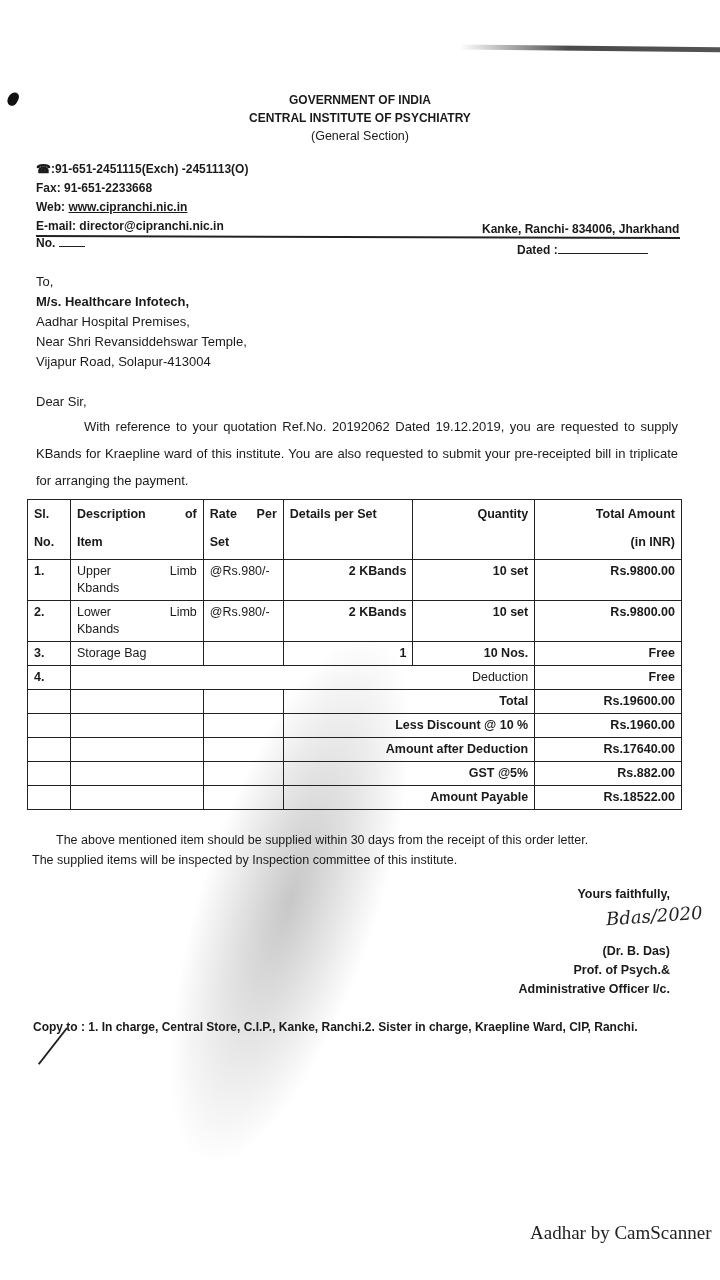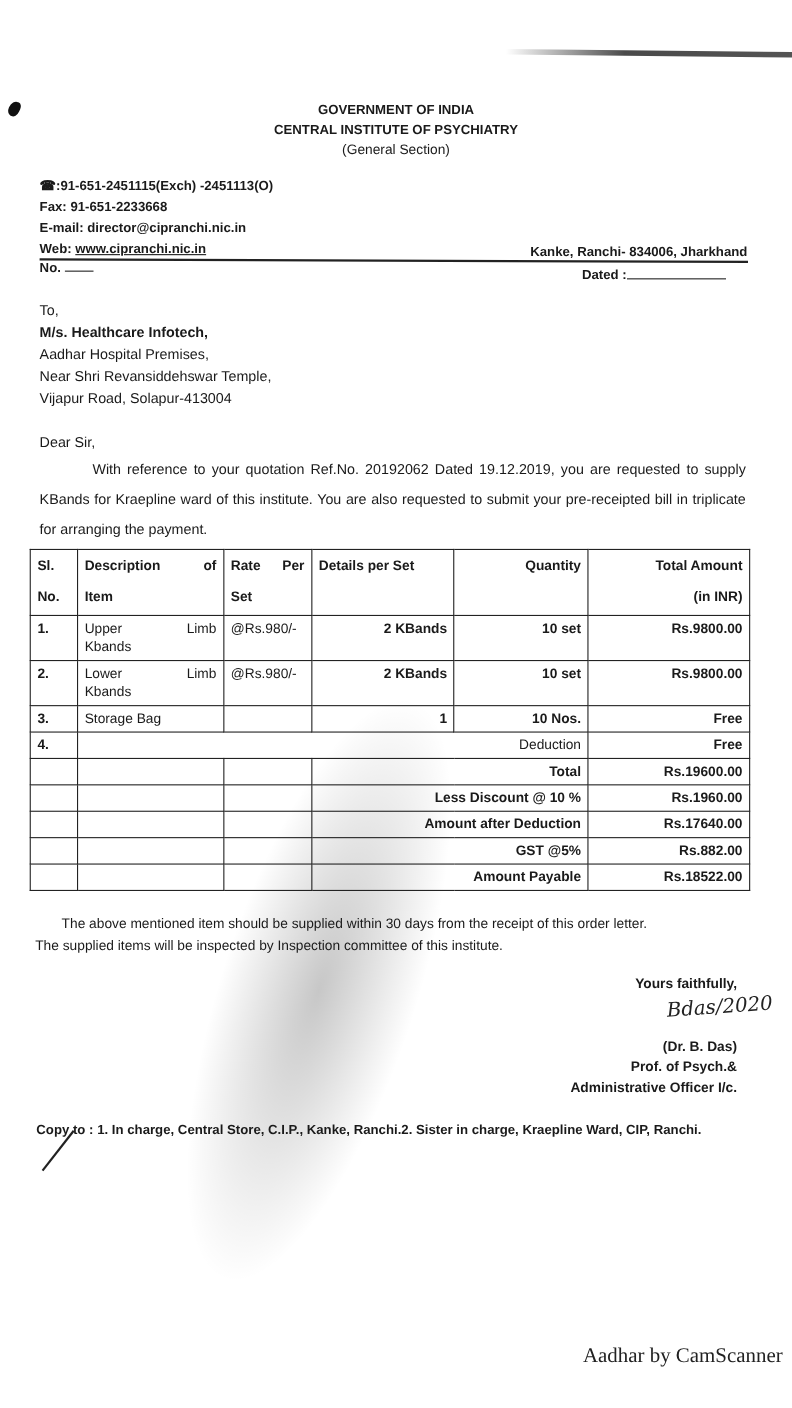--- a/index.html
+++ b/index.html
@@ -11,21 +11,21 @@
   .blot{position:absolute;left:8px;top:92px;width:10px;height:14px;background:#111;border-radius:60% 40% 50% 50%;transform:rotate(25deg);}
   .shadow{position:absolute;left:200px;top:620px;width:180px;height:560px;
           background:radial-gradient(ellipse at center,rgba(0,0,0,0.22),rgba(0,0,0,0) 70%);transform:rotate(18deg);pointer-events:none;}
   .hdr{position:absolute;left:0;width:720px;text-align:center;font-weight:bold;font-size:12px;}
   .contact{position:absolute;left:36px;top:160px;font-size:12px;line-height:19px;font-weight:bold;}
   .contact .u{text-decoration:underline;}
   .addr-right{position:absolute;left:482px;top:222px;font-size:12px;font-weight:bold;}
   .hr{position:absolute;left:36px;top:236px;width:644px;height:2px;background:#222;transform:rotate(0.2deg);}
   .no{position:absolute;left:36px;top:236px;font-size:12px;font-weight:bold;}
   .no .blank,.dated .blank{display:inline-block;width:26px;border-bottom:1px solid #222;}
-  .dated{position:absolute;left:504px;top:243px;font-size:12px;font-weight:bold;padding-left:25px;}
+  .dated{position:absolute;left:492px;top:243px;font-size:12px;font-weight:bold;padding-left:25px;}
   .dated .blank{width:90px;}
   .to{position:absolute;left:36px;top:272px;font-size:13px;line-height:20px;}
   .to .b{font-weight:bold;}
   .body-text{position:absolute;left:36px;top:391px;width:642px;font-size:13px;line-height:27px;text-align:justify;}
   .body-text .indent{display:inline-block;width:48px;}
   table.items{position:absolute;left:27px;top:499px;width:655px;border-collapse:collapse;font-size:12.5px;}
   table.items td{border:1.5px solid #222;padding:3px 6px;vertical-align:top;height:auto;}
   table.items .hd td{font-weight:bold;line-height:28px;height:56px;padding-top:0;margin-left:48px;}
   .r{text-align:right;font-weight:bold;}
   .bold{font-weight:bold;}
@@ -48,22 +48,22 @@
   <div class="blot"></div>
   <div class="shadow"></div>
 
   <div class="hdr" style="top:93px">GOVERNMENT OF INDIA</div>
   <div class="hdr" style="top:129px;font-weight:normal;font-size:12.5px">(General Section)</div>
   <div class="hdr" style="top:111px">CENTRAL INSTITUTE OF PSYCHIATRY</div>
 
   <div class="contact">
     <div>☎:91-651-2451115(Exch)    -2451113(O)</div>
     <div>Fax: 91-651-2233668</div>
+    <div><span>Web: </span><span class="u">www.cipranchi.nic.in</span></div>
     <div>E-mail: director@cipranchi.nic.in</div>
-    <div><span>Web: </span><span class="u">www.cipranchi.nic.in</span></div>
   </div>
   <div class="addr-right">Kanke, Ranchi- 834006, Jharkhand</div>
   <div class="hr"></div>
   <div class="no"><span>No.</span> <span class="blank"></span></div>
   <div class="dated"><span>Dated :</span><span class="blank"></span></div>
 
   <div class="to">
     <div>To,</div>
     <div class="b">M/s. Healthcare Infotech,</div>
     <div>Aadhar Hospital Premises,</div>

